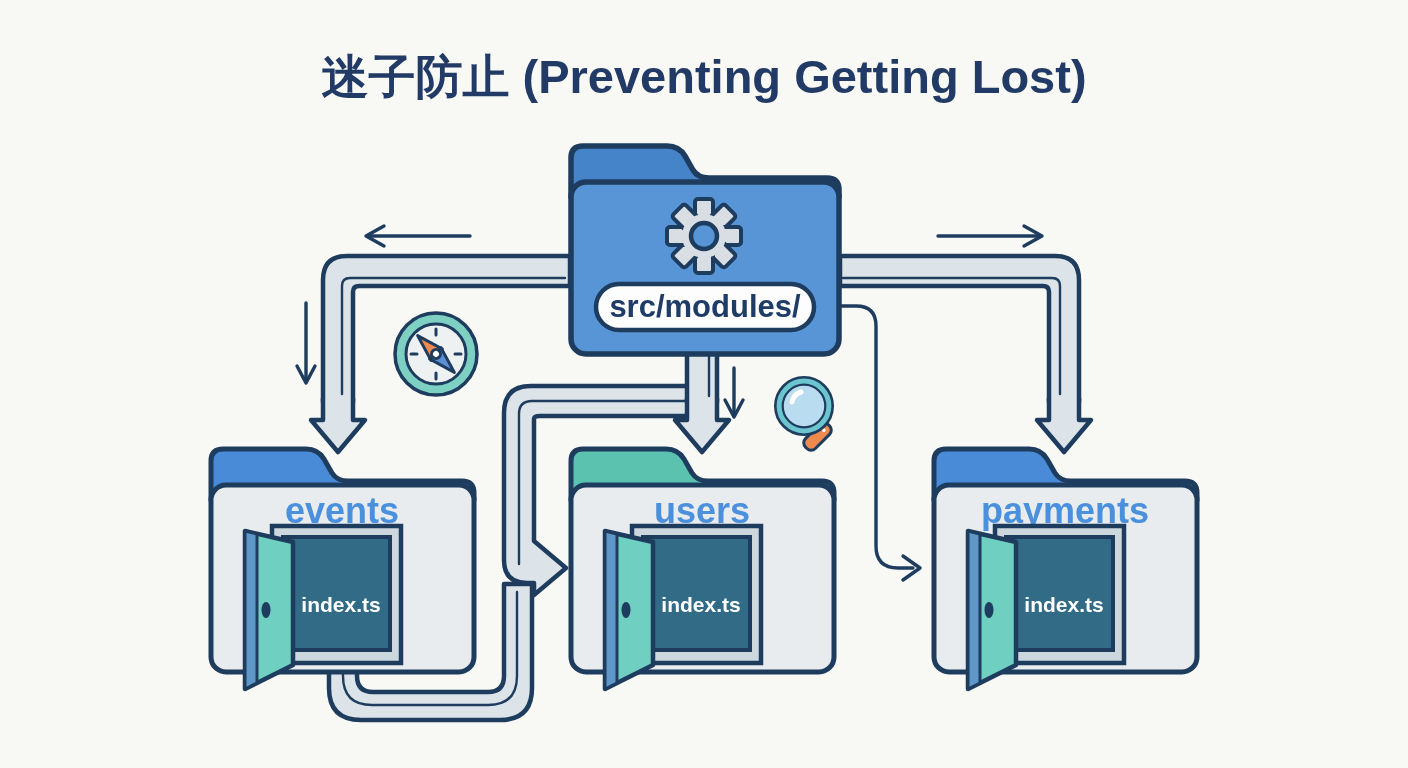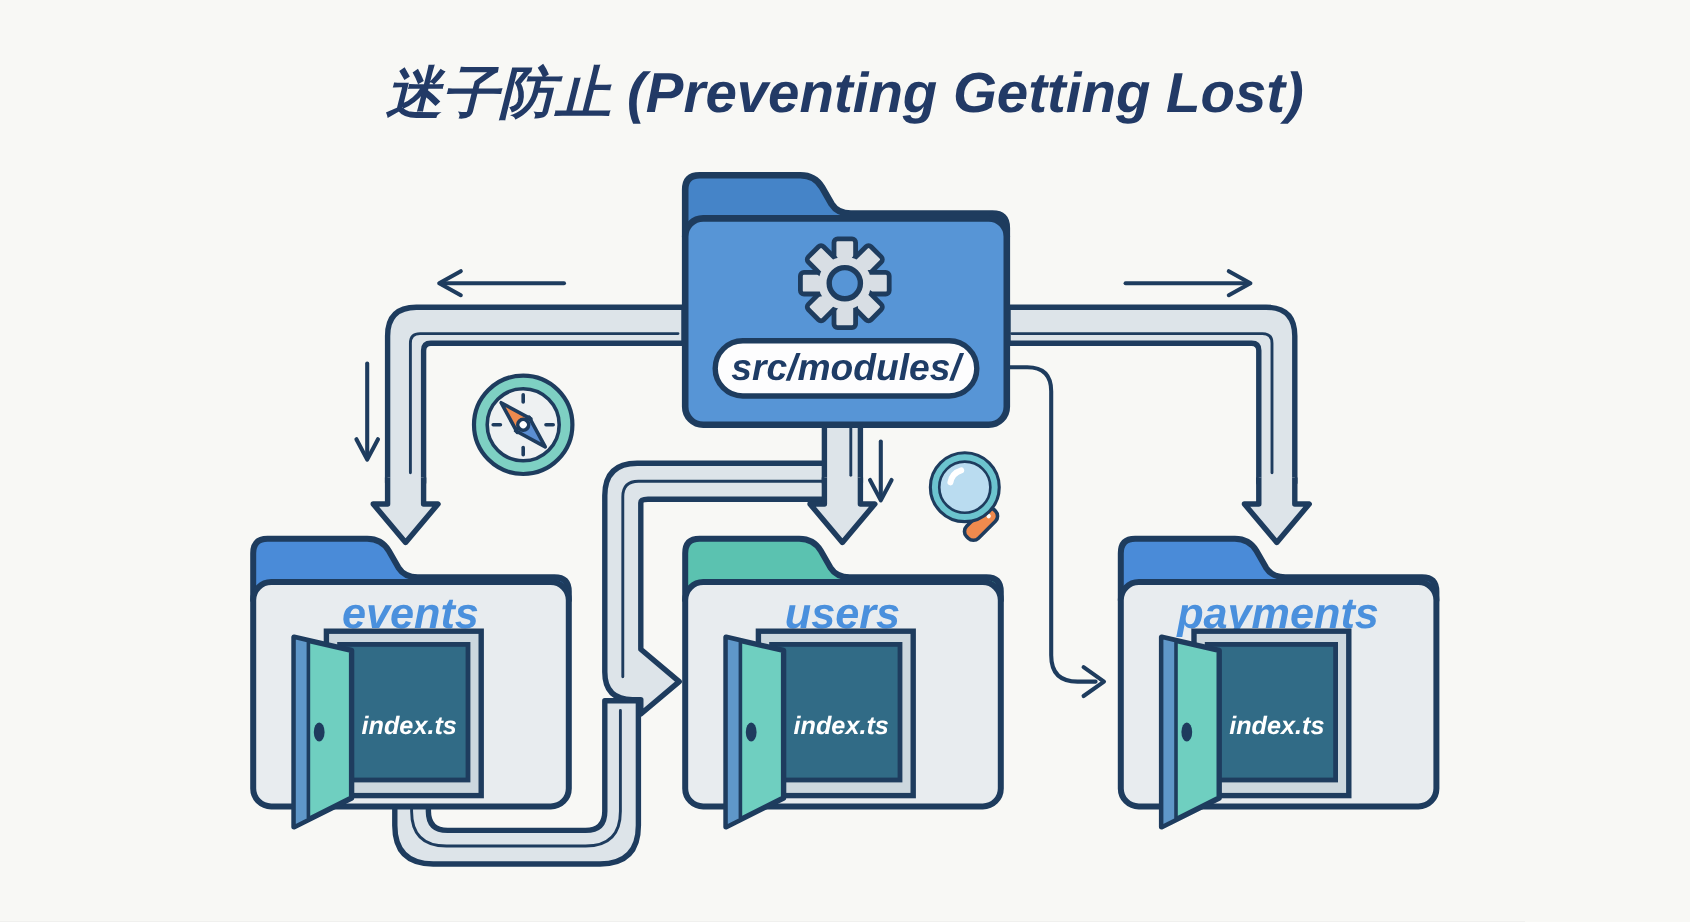--- a/index.html
+++ b/index.html
@@ -1,17 +1,17 @@
 <!DOCTYPE html>
 <html><head>
 <meta charset="utf-8">
 <style>
   html,body{margin:0;padding:0;background:#e9e9e9;}
   .stage{width:1408px;height:768px;position:relative;overflow:hidden;
-         font-family:"Liberation Sans",sans-serif;font-style:italic;}
+         font-family:"Liberation Sans",sans-serif;}
   svg text{font-family:"Liberation Sans","DejaVu Sans",sans-serif;}
   .title-t{font-weight:bold;font-size:47px;}
   .label-t{font-weight:bold;font-size:36px;}
   .pill-t{font-weight:bold;font-size:31px;}
   .file-t{font-weight:bold;font-size:21px;}
 </style>
 </head>
 <body>
 
 <div class="stage">

